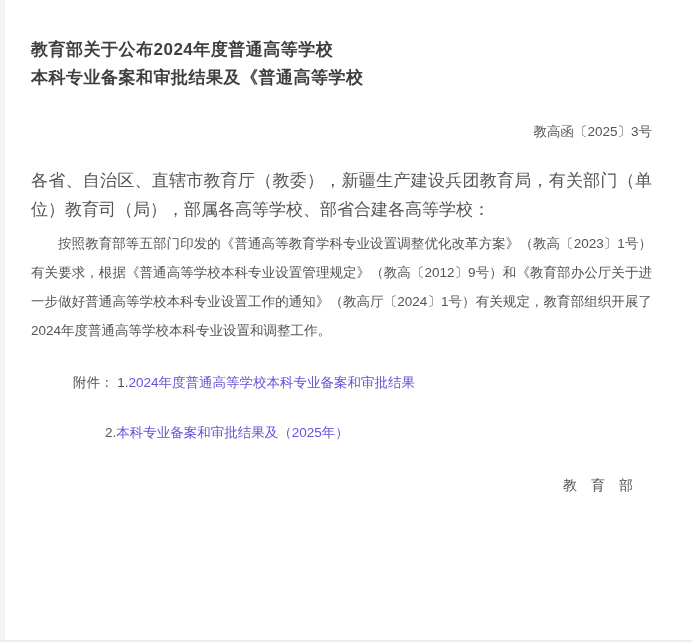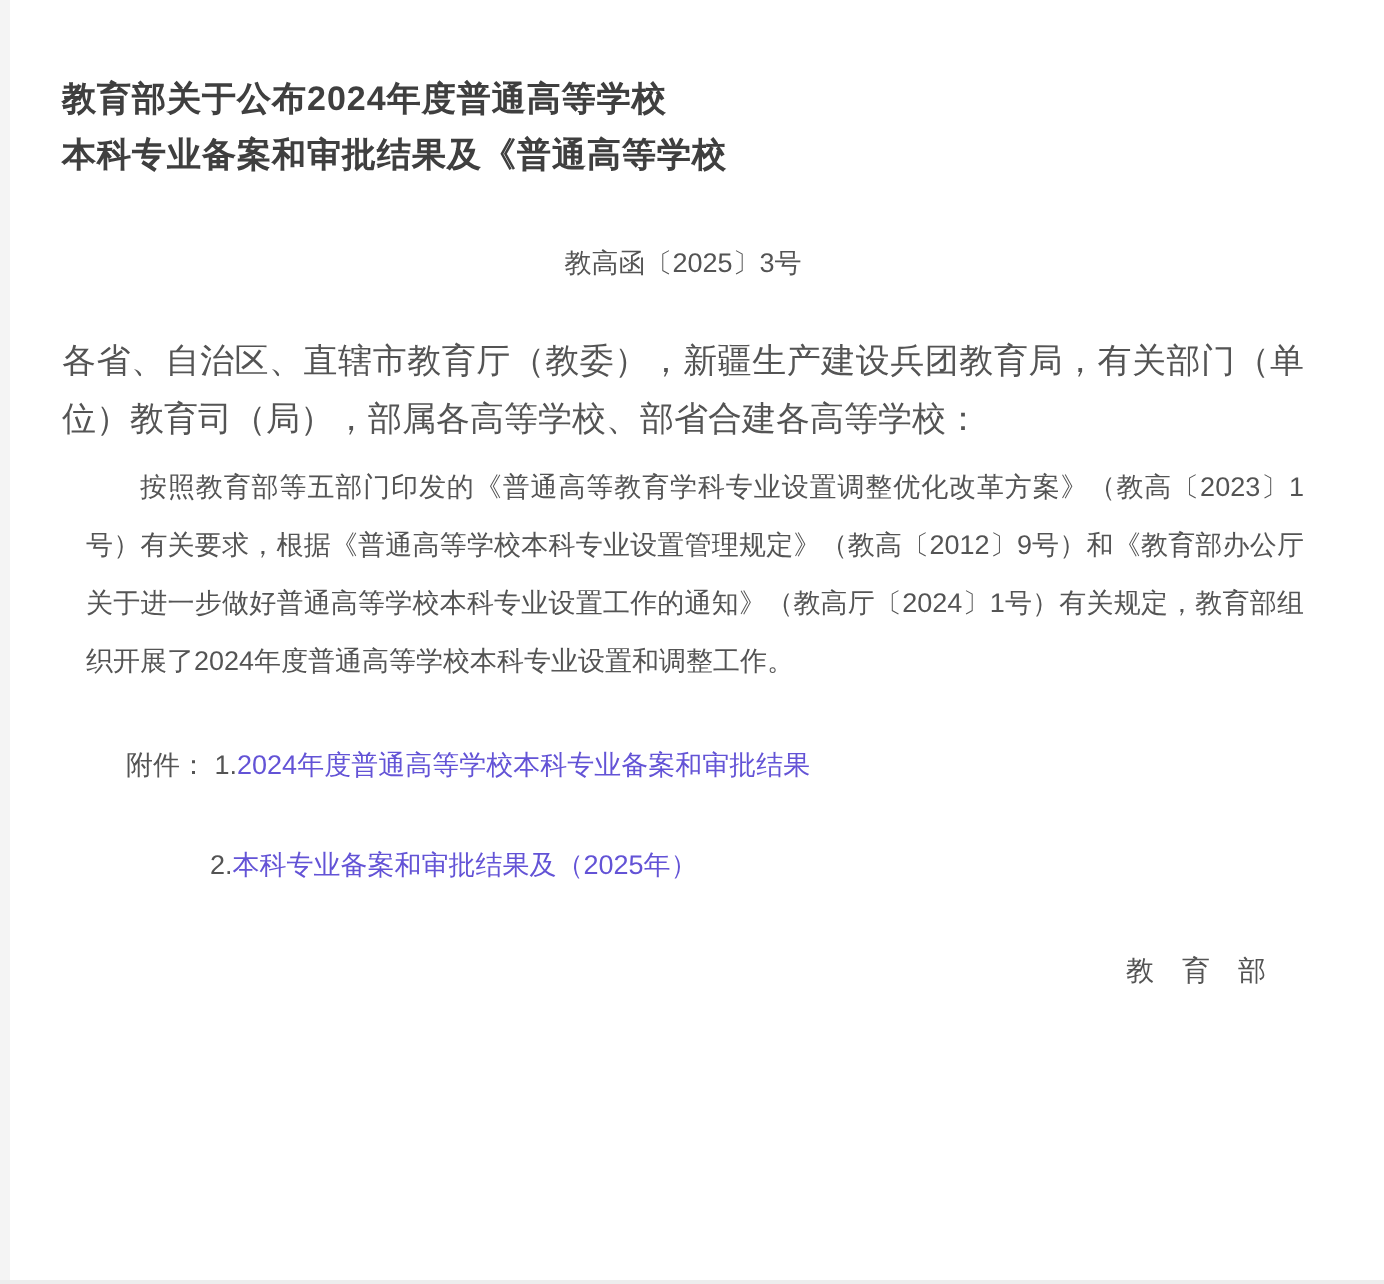--- a/index.html
+++ b/index.html
@@ -35,46 +35,46 @@
     padding: 36px 40px 0 31px;
   }
   .title {
     font-size: 17px;
     font-weight: bold;
     line-height: 28px;
     color: var(--title-color, #3f3f3f);
     letter-spacing: 0.5px;
   }
   .doc-number {
-    text-align: center;
+    text-align: right;
     margin-top: 30px;
     font-size: 13.5px;
     line-height: 20px;
     color: var(--body-color, #545454);
   }
   .addressee {
     margin-top: 24px;
     font-size: 17px;
     line-height: 29px;
     text-align: justify;
   }
   .para {
-    margin: 5px 0 0 12px;
+    margin: 5px 0 0 0;
     text-indent: 2em;
     font-size: 13.5px;
     line-height: 29px;
     text-align: justify;
   }
   .attachments {
     font-size: 13.5px;
     line-height: 20px;
   }
   .attach-row-1 {
     margin-top: 28px;
-    margin-left: 32px;
+    margin-left: 42px;
   }
   .attach-row-2 {
     margin-top: 30px;
     margin-left: 74px;
   }
   .attach-link {
     color: var(--link-color, #6353d6);
     text-decoration: none;
     cursor: pointer;
   }

